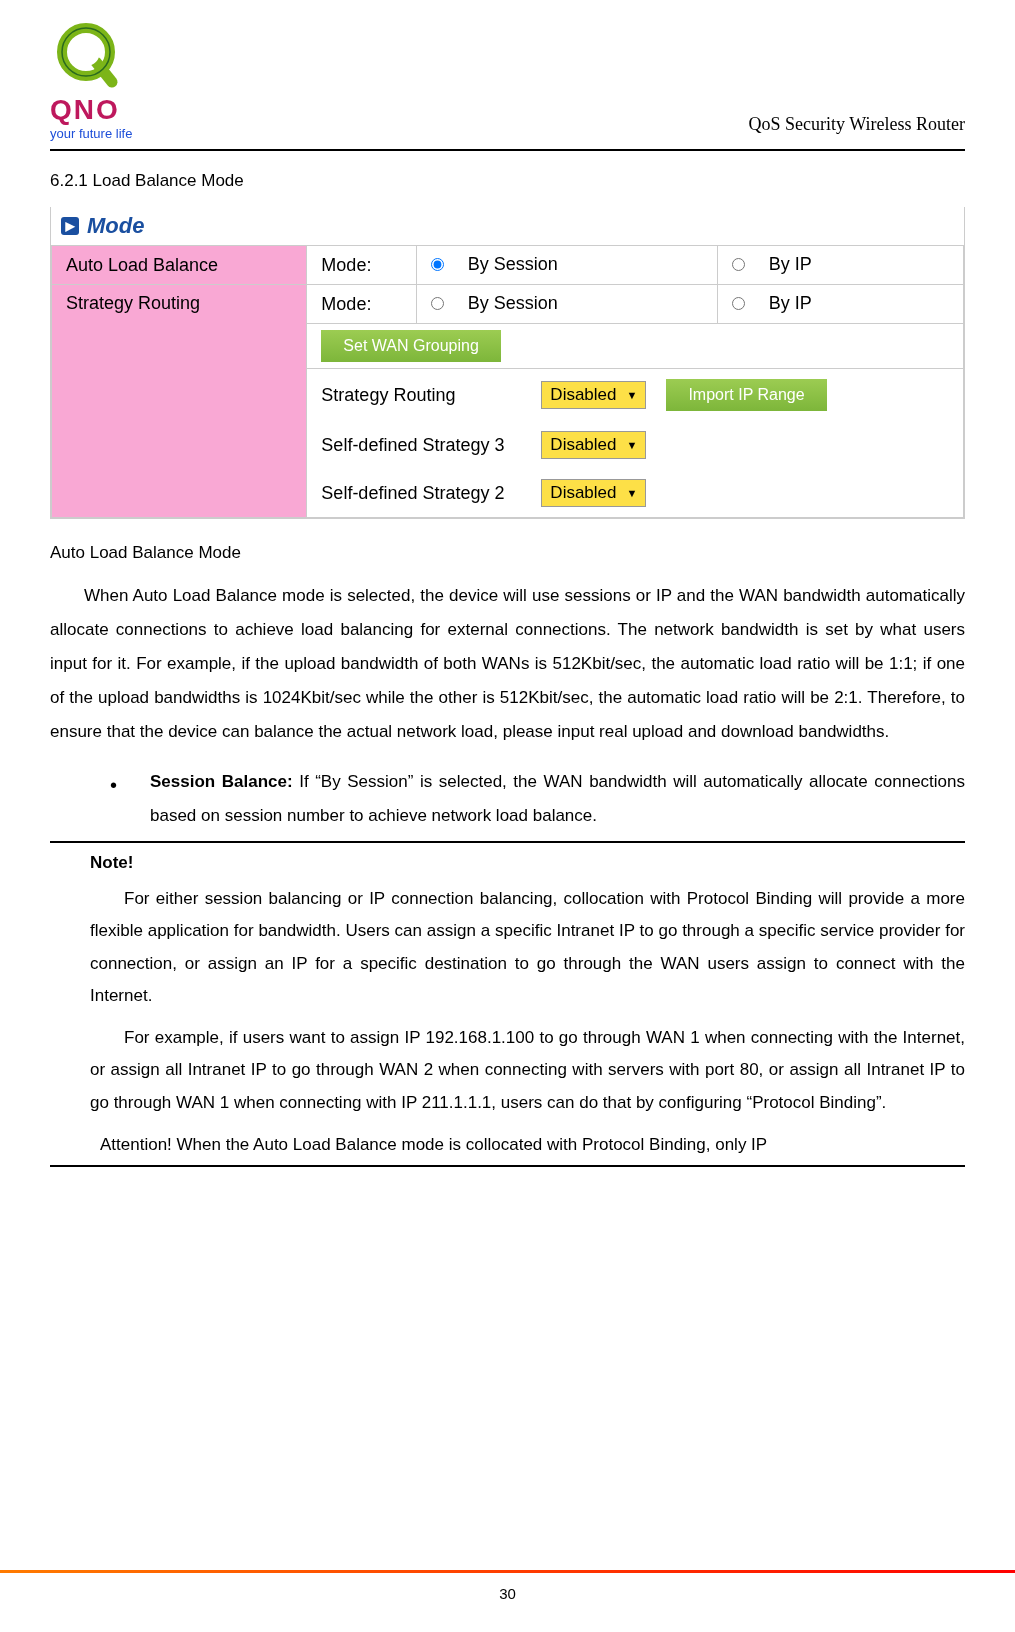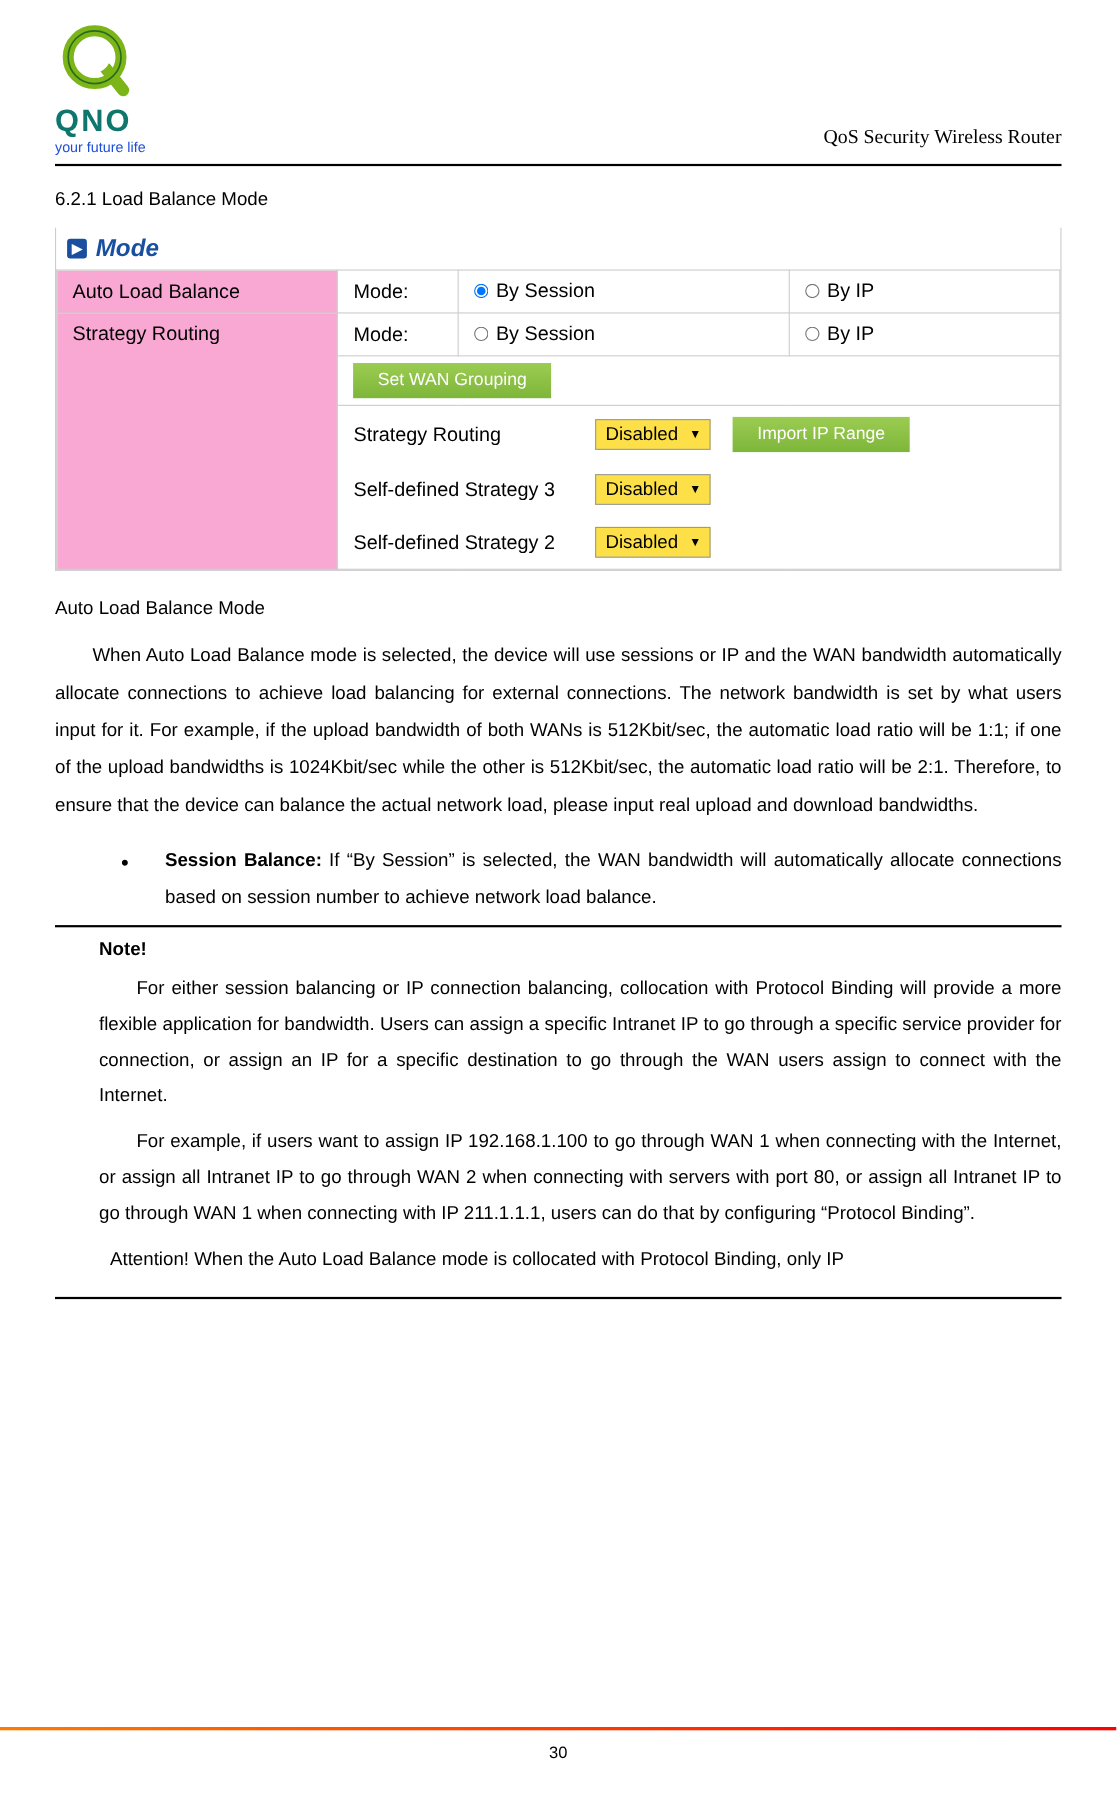--- a/index.html
+++ b/index.html
@@ -30,21 +30,21 @@
     }
     .logo-q {
       width: 72px;
       height: 72px;
       position: relative;
     }
     .logo-text {
       font-size: 28px;
       font-weight: bold;
       letter-spacing: 2px;
-      color: #0f766e;
+      color: #be185d;
       margin-top: 2px;
     }
     .logo-tagline {
       font-size: 13px;
       color: #1d4ed8;
     }
     .header-title {
       font-size: 18px;
       font-family: Georgia, serif;
       padding-bottom: 6px;
@@ -99,21 +99,21 @@
     }
     .mode-table .col-opt1 {
       width: 33%;
     }
     .mode-table .col-opt2 {
       width: 27%;
     }
     .radio-label {
       display: inline-flex;
       align-items: center;
-      gap: 7px;
+      gap: 24px;
     }
     .strategy-row td {
       padding: 6px 14px;
     }
     .btn-green {
       background: #8bc34a;
       background: linear-gradient(#9ccc52, #7db63a);
       color: #fff;
       border: none;
       padding: 7px 22px;
@@ -173,21 +173,21 @@
       position: absolute;
       left: 0;
       font-size: 20px;
     }
     .bullet-title {
       font-weight: bold;
     }
     .note-block {
       border-top: 2px solid #000;
       border-bottom: 2px solid #000;
-      padding: 10px 0 18px 0;
+      padding: 10px 0 4px 0;
       margin-top: -2px;
     }
     .note-title {
       font-weight: bold;
       font-size: 17px;
       padding-left: 40px;
       margin-bottom: 10px;
     }
     .note-para {
       font-size: 17px;

